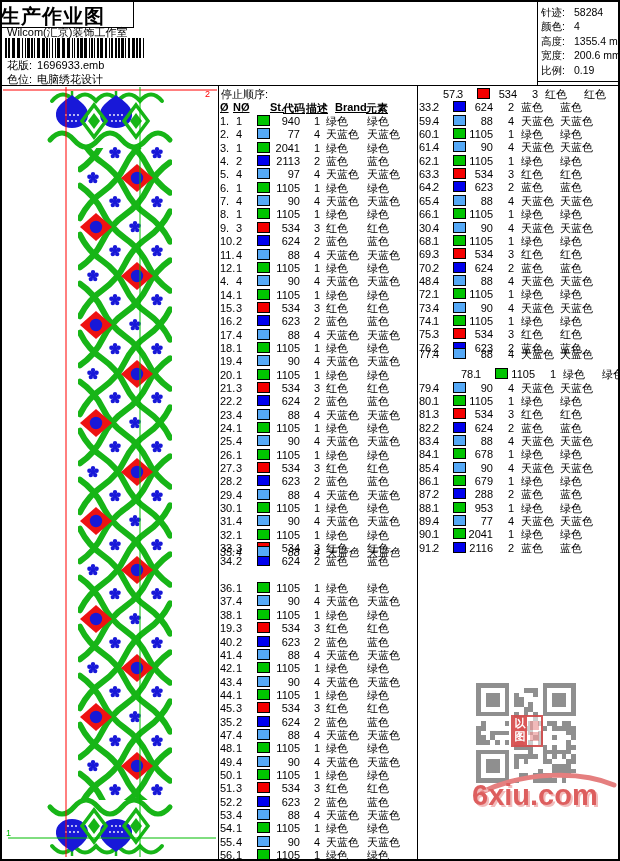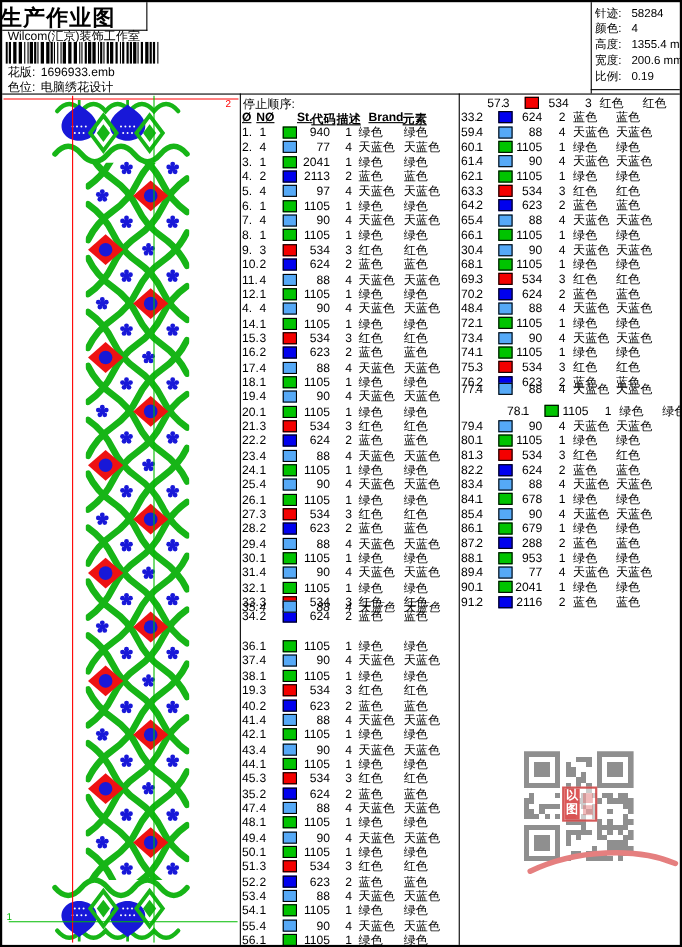--- a/index.html
+++ b/index.html
@@ -1615,13 +1615,14 @@
   <div class="stamp">
     <div class="s-left"><span>以图</span></div>
     <div class="s-right">
       <div class="blk"></div>
         <div class="blk"></div>
     </div>
   </div>
   <svg class="swoosh" width="152" height="40">
     <path d="M14,32 C55,12 112,10 146,25" fill="none" stroke="#E57F7F" stroke-width="5" stroke-linecap="round"></path>
   </svg>
+  <div class="wm">6xiu.com</div>
 </div>
 
 </body></html>

